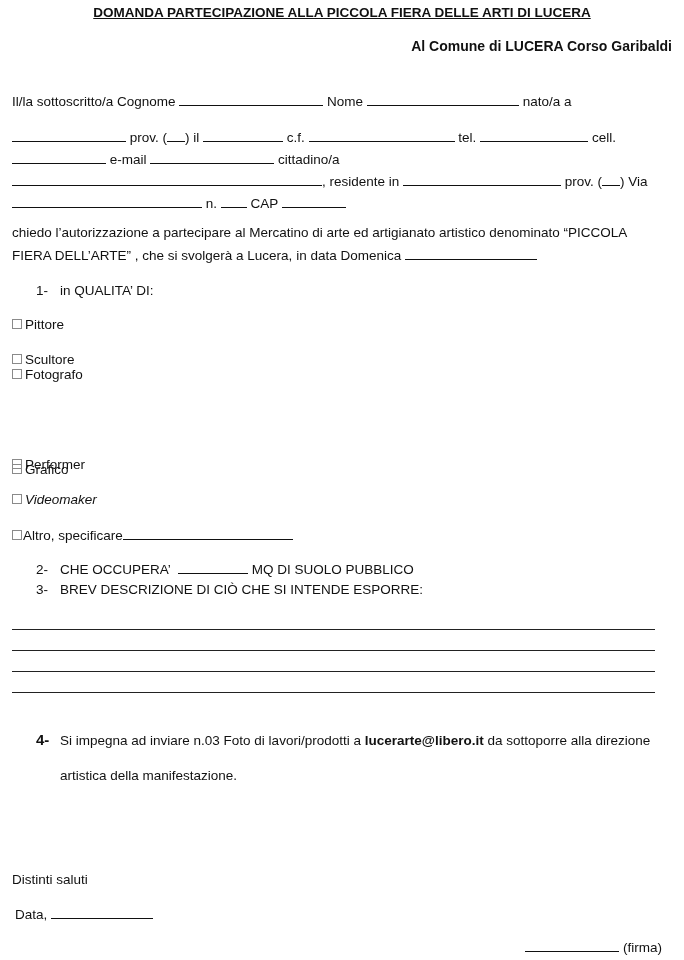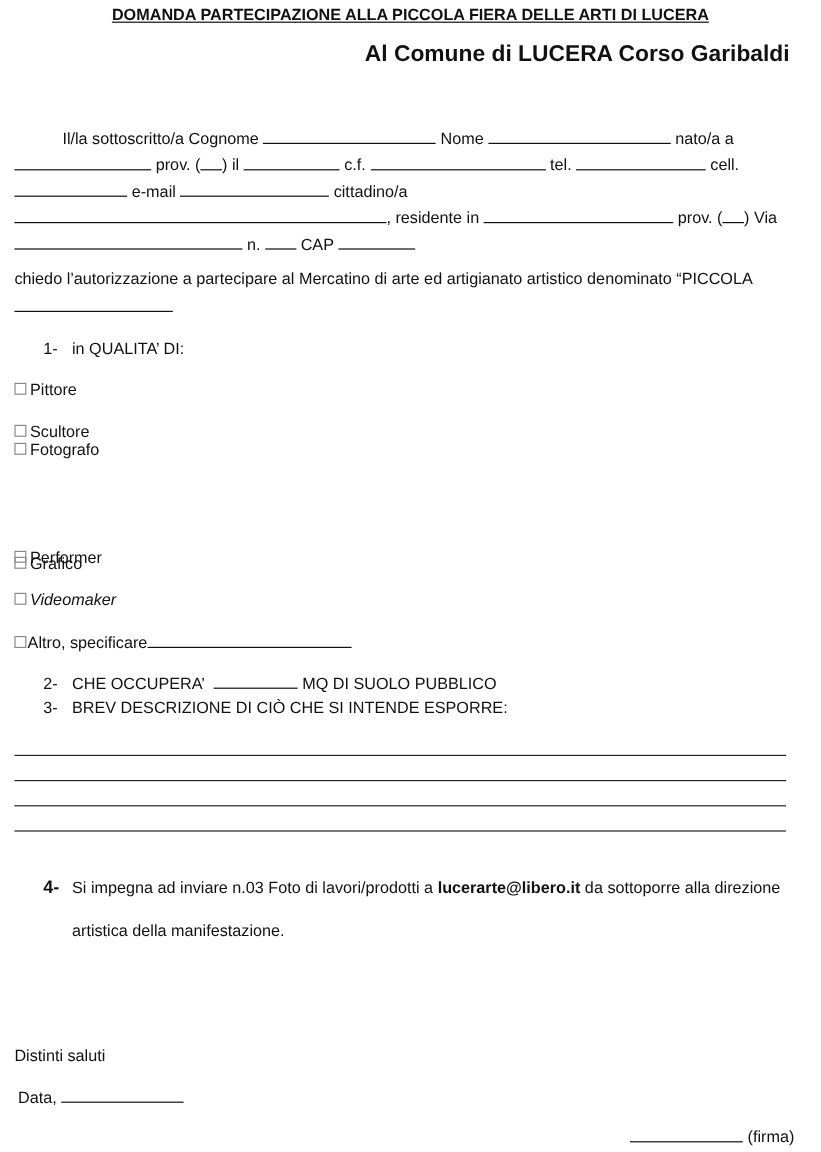--- a/index.html
+++ b/index.html
@@ -5,40 +5,40 @@
     html, body { margin: 0; padding: 0; background: #ffffff; }
     body {
       width: 684px; height: 960px; position: relative; overflow: hidden;
       font-family: "Liberation Sans", sans-serif; color: #111; font-size: 13.5px;
     }
     .abs { position: absolute; white-space: nowrap; line-height: 18px; }
     .title {
       left: 0; width: 684px; top: 4px; text-align: center;
       font-weight: bold; font-size: 13.5px; text-decoration: underline;
     }
-    .addressee { right: 26px; top: 37px; font-weight: bold; font-size: 19px; }
+    .addressee { right: 12px; top: 37px; font-weight: bold; font-size: 14px; }
     .blank { display: inline-block; border-bottom: 1px solid #111; height: 13px; vertical-align: baseline; }
     .row { left: 12px; }
     .cb {
       display: inline-block; width: 8px; height: 8px; border: 1px solid #8a8a8a;
       margin-right: 3px; vertical-align: 0px;
     }
     .numbered { left: 36px; }
     .numbered .num { display: inline-block; width: 24px; }
     .line { position: absolute; left: 12px; width: 643px; height: 0; border-top: 1px solid #222; }
     .num4 { font-weight: bold; font-size: 15px; }
     .email { font-weight: bold; }
   </style>
 </head>
 <body>
 
 <div class="abs title">DOMANDA PARTECIPAZIONE ALLA PICCOLA FIERA DELLE ARTI DI LUCERA</div>
 <div class="abs addressee">Al Comune di LUCERA  Corso Garibaldi</div>
 
-<div class="abs row" style="top:106px;margin-left:40px;">
+<div class="abs row" style="top:92px;">
   <span>Il/la sottoscritto/a Cognome</span>
   <span class="blank" style="width:144px;"></span>
   <span>Nome</span>
   <span class="blank" style="width:152px;"></span>
   <span>nato/a a</span>
 </div>
 
 <div class="abs row" style="top:128px;">
   <span class="blank" style="width:114px;"></span>
   <span>prov. (</span><span class="blank" style="width:18px;"></span><span>) il</span>
@@ -66,20 +66,21 @@
 <div class="abs row" style="top:194px;">
   <span class="blank" style="width:190px;"></span>
   <span>n.</span>
   <span class="blank" style="width:26px;"></span>
   <span>CAP</span>
   <span class="blank" style="width:64px;"></span>
 </div>
 
 <div class="abs row" style="top:224px;">chiedo l’autorizzazione a partecipare al Mercatino di arte ed artigianato artistico denominato “PICCOLA</div>
 <div class="abs row" style="top:246px;">
+  <span>FIERA DELL’ARTE” , che si svolgerà a Lucera, in data Domenica</span>
   <span class="blank" style="width:132px;"></span>
 </div>
 
 <div class="abs numbered" style="top:282px;">
   <span class="num">1-</span><span>in QUALITA’ DI:</span>
 </div>
 
 <div class="abs row" style="top:316px;">
   <span class="cb"></span><span>Pittore</span>
 </div>

